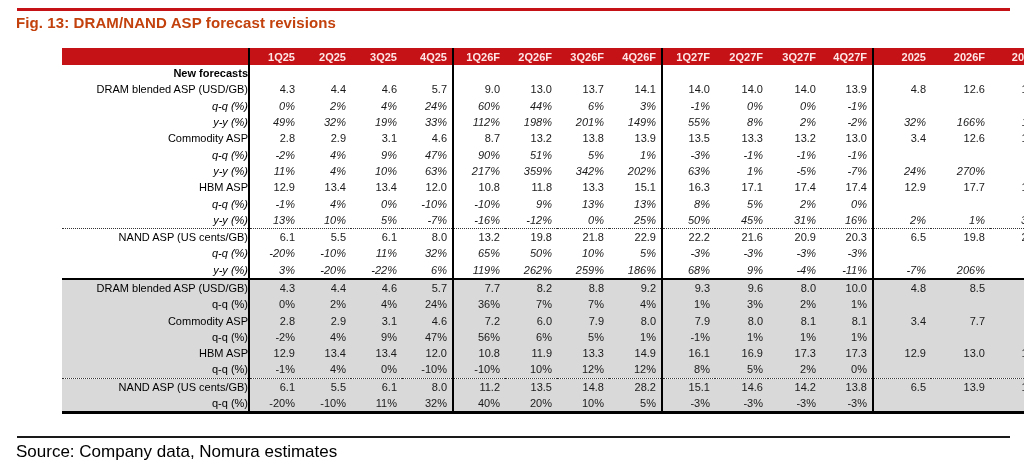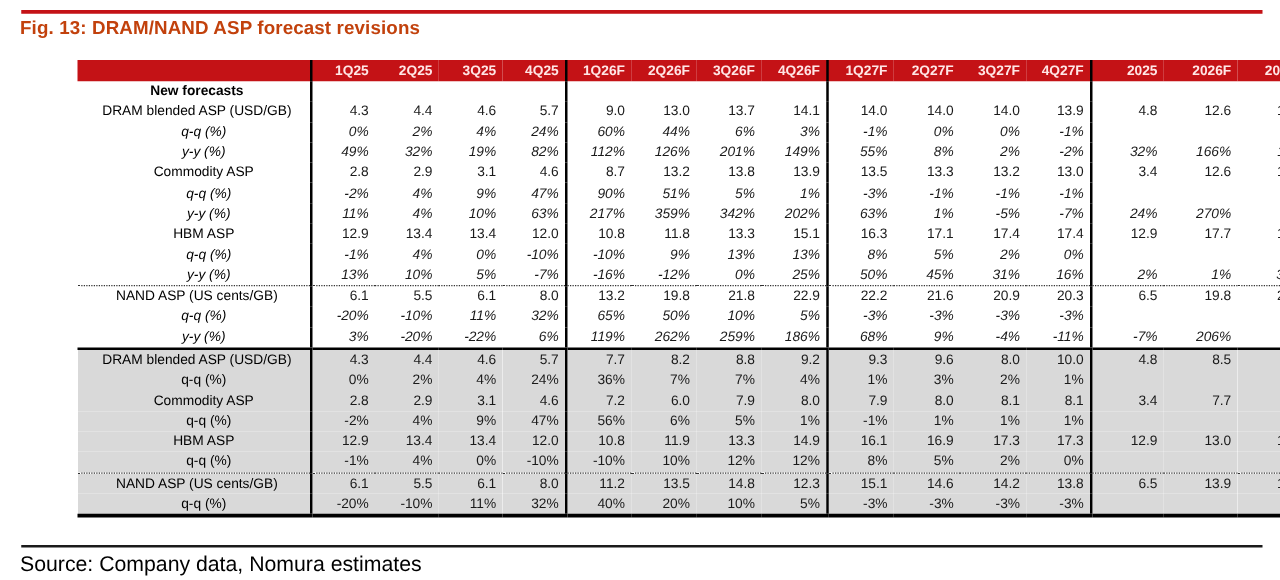--- a/index.html
+++ b/index.html
@@ -50,21 +50,21 @@
   }
   tbody td {
     height: 16.3px;
     vertical-align: middle;
     padding: 0;
     color: #1a1a1a;
     white-space: nowrap;
     overflow: hidden;
   }
   td.num { text-align: right; padding-right: 5px; }
-  td.lbl { text-align: center; color: #000; }
+  td.lbl { text-align: right; color: #000; }
   td.lbl.i0 { padding-left: 5px; }
   td.lbl.i1 { padding-left: 16px; }
   td.lbl.i2 { padding-left: 24px; }
   tr.hdr td { font-weight: bold; }
   tr.it td { font-style: italic; }
   tr.old td { background: #d9d9d9; }
   .gdiv { border-left: 2px solid #000; }
   tr.sep-dotted td { border-bottom: 1px dotted #333; }
   tr.sep-solid td  { border-bottom: 2px solid #000; }
   tr.sep-thick td  { border-bottom: 3px solid #000; }
@@ -180,23 +180,23 @@
           <td class="num">-1%</td>
           <td class="num gdiv"></td>
           <td class="num"></td>
           <td class="num"></td>
         </tr>
         <tr class="it">
           <td class="lbl i1">y-y (%)</td>
           <td class="num gdiv">49%</td>
           <td class="num">32%</td>
           <td class="num">19%</td>
-          <td class="num">82%</td>
+          <td class="num">33%</td>
           <td class="num gdiv">112%</td>
-          <td class="num">126%</td>
+          <td class="num">198%</td>
           <td class="num">201%</td>
           <td class="num">149%</td>
           <td class="num gdiv">55%</td>
           <td class="num">8%</td>
           <td class="num">2%</td>
           <td class="num">-2%</td>
           <td class="num gdiv">32%</td>
           <td class="num">166%</td>
           <td class="num">11%</td>
         </tr>
@@ -472,21 +472,21 @@
         </tr>
         <tr class="old">
           <td class="lbl i0">NAND ASP (US cents/GB)</td>
           <td class="num gdiv">6.1</td>
           <td class="num">5.5</td>
           <td class="num">6.1</td>
           <td class="num">8.0</td>
           <td class="num gdiv">11.2</td>
           <td class="num">13.5</td>
           <td class="num">14.8</td>
-          <td class="num">12.3</td>
+          <td class="num">28.2</td>
           <td class="num gdiv">15.1</td>
           <td class="num">14.6</td>
           <td class="num">14.2</td>
           <td class="num">13.8</td>
           <td class="num gdiv">6.5</td>
           <td class="num">13.9</td>
           <td class="num">14.4</td>
         </tr>
         <tr class="old sep-thick">
           <td class="lbl i1">q-q (%)</td>

